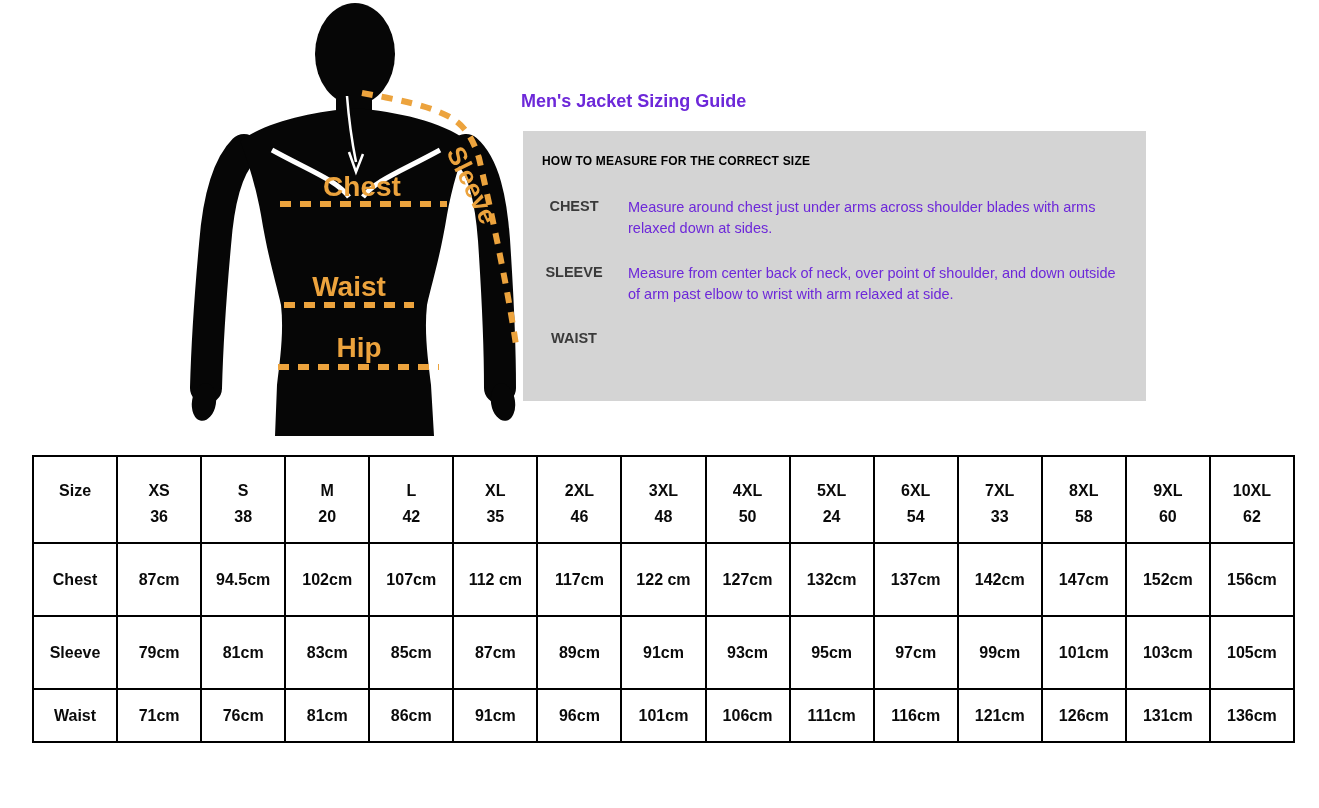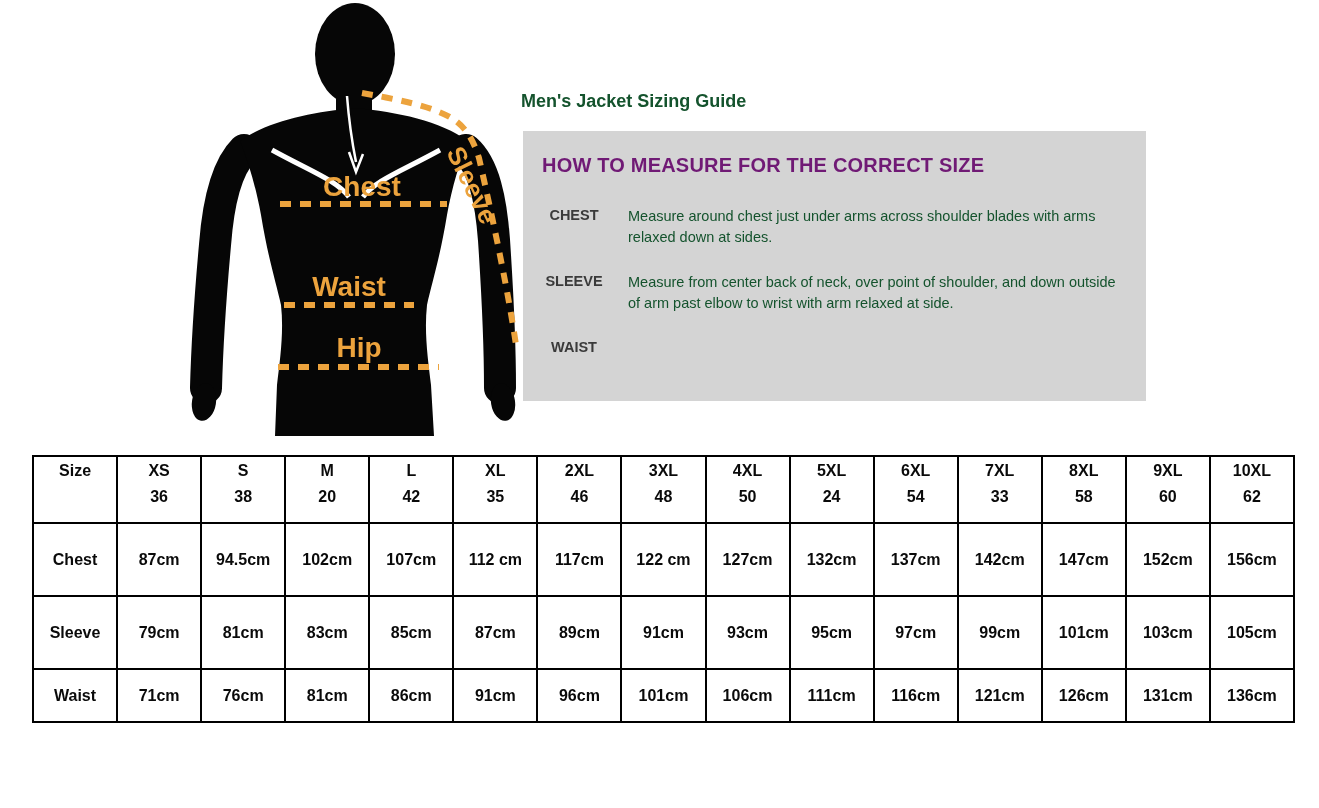--- a/index.html
+++ b/index.html
@@ -21,56 +21,56 @@
   }
   .fig-label {
     fill: #ECA33D; font-family: "Liberation Sans", sans-serif;
     font-weight: bold; font-size: 28px;
   }
   .fig-label-sleeve { font-size: 26px; }
 
   
   .guide-title {
     position: absolute; left: 521px; top: 91px;
-    font-size: 18px; font-weight: bold; color: #14532d;
+    font-size: 18px; font-weight: bold; color: #6d28d9;
   }
 
   
   .measure-box {
     position: absolute; left: 523px; top: 131px; width: 623px; height: 270px;
     background: #D4D4D4; box-sizing: border-box;
     padding: 23px 18px 0 19px;
   }
   .measure-heading {
-    font-size: 20px; font-weight: bold; color: #701a75;
+    font-size: 12px; font-weight: bold; color: #000000;
     letter-spacing: 0.2px; margin: 0 0 29px 0;
   }
   .measure-row { display: flex; margin-bottom: 24px; }
   .measure-term {
     flex: none; width: 64px; text-align: center;
     font-size: 14.5px; font-weight: bold; color: #3a3a3a; padding-top: 1px;
   }
   .measure-desc {
     margin-left: 22px; width: 505px;
-    font-size: 14.5px; line-height: 1.45; color: #14532d;
+    font-size: 14.5px; line-height: 1.45; color: #6d28d9;
   }
 
   
   .size-table {
     position: absolute; left: 32px; top: 455px; width: 1263px;
     border-collapse: collapse; table-layout: fixed;
   }
   .size-table th, .size-table td {
     border: 2px solid #000;
     text-align: center; vertical-align: middle;
     font-weight: bold; color: #0a0a0a; font-size: 16px;
     padding: 0; overflow: hidden;
   }
   .size-table thead th {
-    height: 64px; vertical-align: top; padding-top: 1px; line-height: 26px; margin-left: 30px;
+    height: 64px; vertical-align: top; padding-top: 21px; line-height: 26px; margin-left: 30px;
   }
   .size-table tbody tr.row-std th, .size-table tbody tr.row-std td { height: 71px; }
   .size-table tbody tr.row-short th, .size-table tbody tr.row-short td { height: 51px; }
 </style>
 </head>
 <body>
 
 <div class="stage">
 
   <div class="figure">

